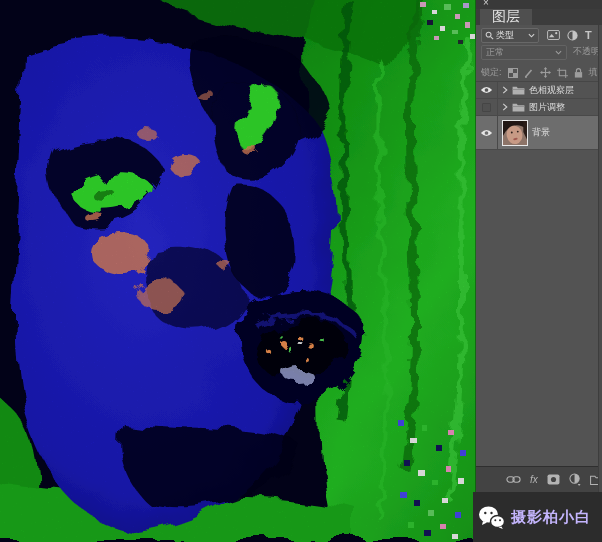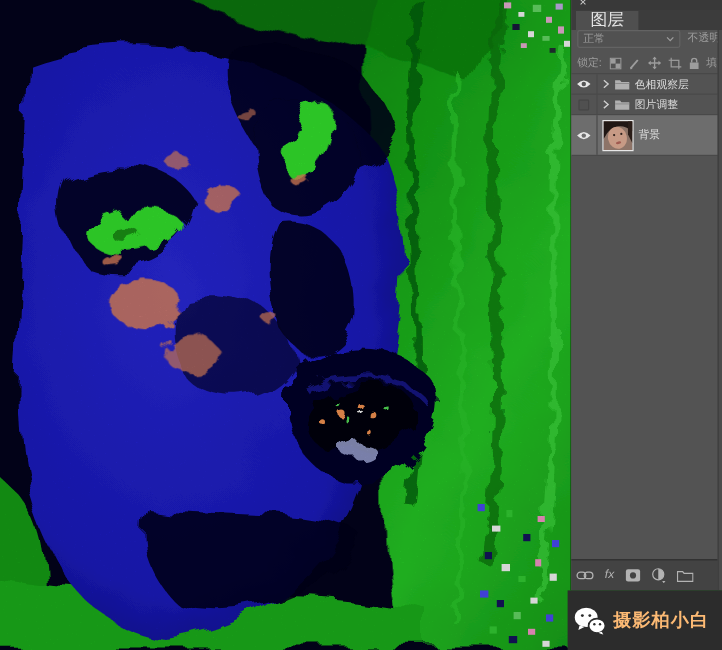--- a/index.html
+++ b/index.html
@@ -29,29 +29,29 @@
 
   .p-rows{flex:0 0 auto;display:flex;flex-direction:column;}
   .row{height:17px;display:flex;align-items:stretch;border-bottom:1px solid #494949;background:#535353;text-align:center;}
   .row.selected{height:34px;background:#6d6d6d;}
   .eyecell{width:22px;flex:0 0 auto;border-right:1px solid #494949;display:flex;align-items:center;justify-content:center;}
   .emptyeye{width:9px;height:9px;border:1px solid #454545;border-radius:1px;background:#505050;}
   .rowbody{display:flex;align-items:center;gap:4px;padding-left:4px;flex:1;overflow:hidden;}
   .rowlabel{color:#dedede;font-size:9px;white-space:pre;}
   .thumb{width:26px;height:26px;border:1px solid #e8e8e8;flex:0 0 auto;display:block;}
   .p-empty{flex:1 1 auto;background:#535353;}
-  .p-toolbar{height:26px;background:#434343;border-top:1px solid #2f2f2f;display:flex;align-items:center;gap:9px;padding-left:4px;flex:0 0 auto;}
+  .p-toolbar{height:26px;background:#434343;border-top:1px solid #2f2f2f;display:flex;align-items:center;gap:9px;padding-left:30px;flex:0 0 auto;}
   .t-icon{display:flex;align-items:center;color:#b3b3b3;}
   .fx{font-size:10px;font-style:italic;color:#b3b3b3;letter-spacing:0;}
   .t-letter{font-size:11px;color:#c6c6c6;font-weight:bold;}
   .p-scrollbar{position:absolute;right:0;top:25px;width:4px;height:467px;background:#4b4b4b;border-left:1px solid #3d3d3d;}
 
   
   .watermark{position:absolute;left:473px;top:492px;width:129px;height:50px;background:#2c2c2c;display:flex;align-items:center;gap:6px;padding-left:5px;}
-  .wm-text{color:#fdba74;font-size:15px;font-weight:bold;letter-spacing:1px;white-space:nowrap;}
+  .wm-text{color:#c4b5fd;font-size:15px;font-weight:bold;letter-spacing:1px;white-space:nowrap;}
 </style>
 </head>
 <body>
 
 <div id="stage">
 
   <svg id="canvas-image" viewBox="0 0 602 542" preserveAspectRatio="none" aria-hidden="true">
     <defs>
       <linearGradient id="gHair" x1="0" y1="0" x2="1" y2="1">
         <stop offset="0" stop-color="#0d960f"></stop>
@@ -189,20 +189,44 @@
     <div class="p-header">
       <span class="p-close">×</span>
     </div>
 
     <div class="p-tabbar">
       <div class="p-tab">
         <span>图层</span>
       </div>
     </div>
 
+    <div class="p-filter">
+      <div class="kind-dd">
+        <svg width="9" height="9" viewBox="0 0 10 10">
+            <circle cx="4" cy="4" r="2.7" fill="none" stroke="#d0d0d0" stroke-width="1.2"></circle>
+            <line x1="6.2" y1="6.2" x2="9" y2="9" stroke="#d0d0d0" stroke-width="1.2"></line>
+          </svg>
+        <span class="lbl">类型</span>
+        <svg width="7" height="5" viewBox="0 0 8 5">
+            <path d="M1 1 L4 4 L7 1" fill="none" stroke="#cfcfcf" stroke-width="1.3"></path>
+          </svg>
+      </div>
+      <div class="f-icons">
+        <svg width="13" height="10" viewBox="0 0 14 11">
+            <rect x="0.5" y="0.5" width="13" height="10" rx="1.5" fill="none" stroke="#c6c6c6"></rect>
+            <path d="M2 8 L5 4.5 L8 8 Z" fill="#c6c6c6"></path>
+            <circle cx="10" cy="3.5" r="1.2" fill="#c6c6c6"></circle>
+          </svg>
+        <svg width="11" height="11" viewBox="0 0 12 12">
+            <circle cx="6" cy="6" r="5" fill="none" stroke="#c6c6c6" stroke-width="1.1"></circle>
+            <path d="M6 1 A5 5 0 0 1 6 11 Z" fill="#c6c6c6"></path>
+          </svg>
+        <span class="t-letter">T</span>
+      </div>
+    </div>
 
     <div class="p-blend">
       <div class="blend-dd">
         <span class="lbl">正常</span>
         <svg width="7" height="5" viewBox="0 0 8 5">
             <path d="M1 1 L4 4 L7 1" fill="none" stroke="#9d9d9d" stroke-width="1.2"></path>
           </svg>
       </div>
       <span class="op-label">不透明度</span>
     </div>

